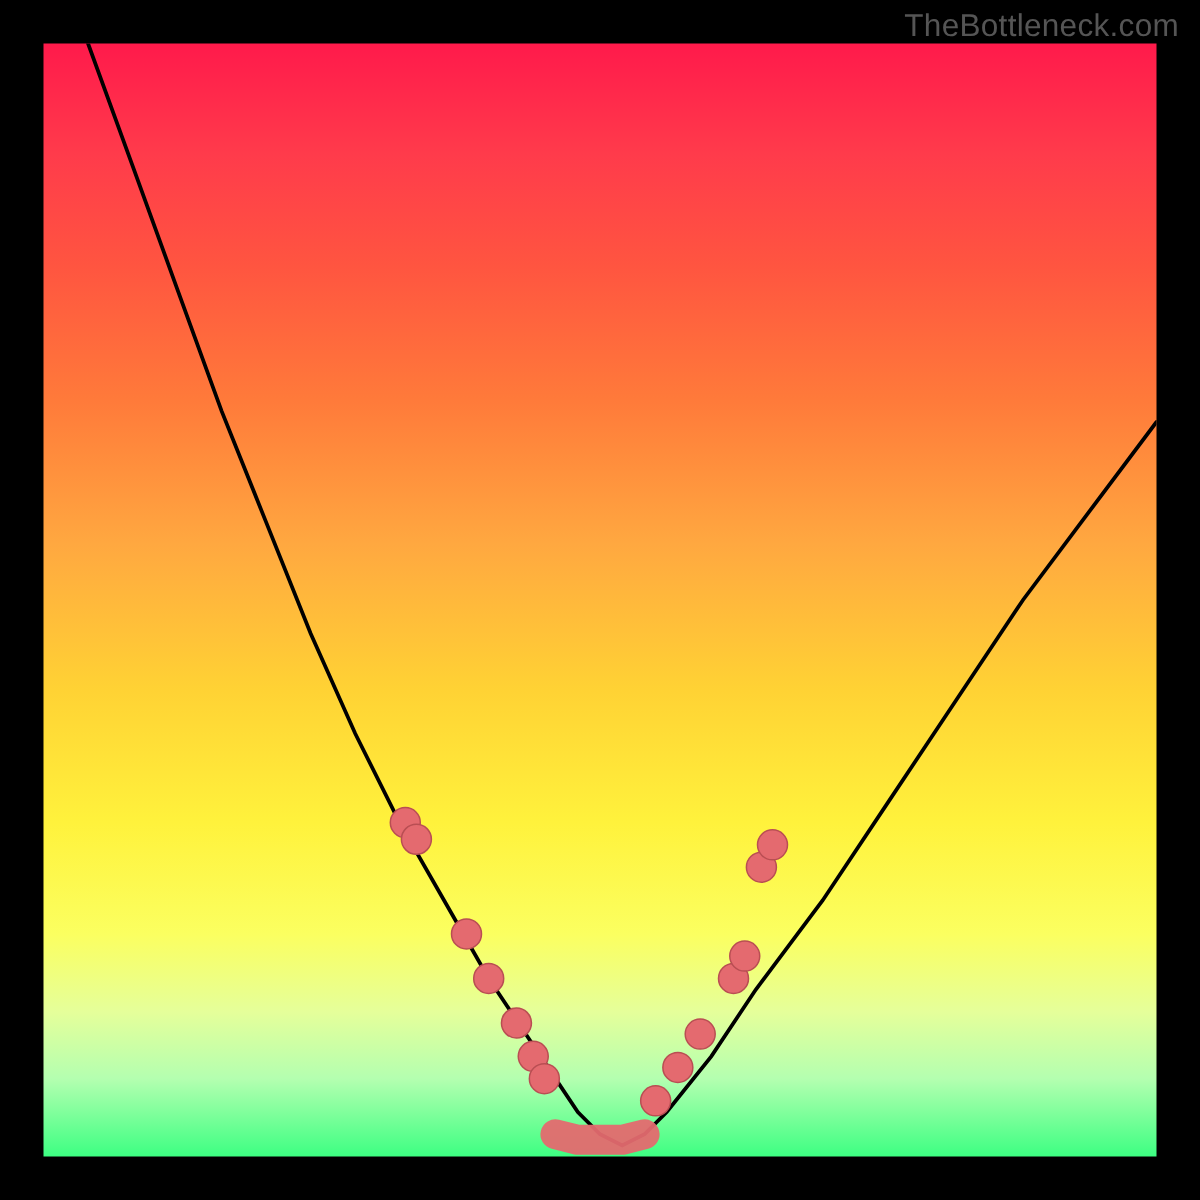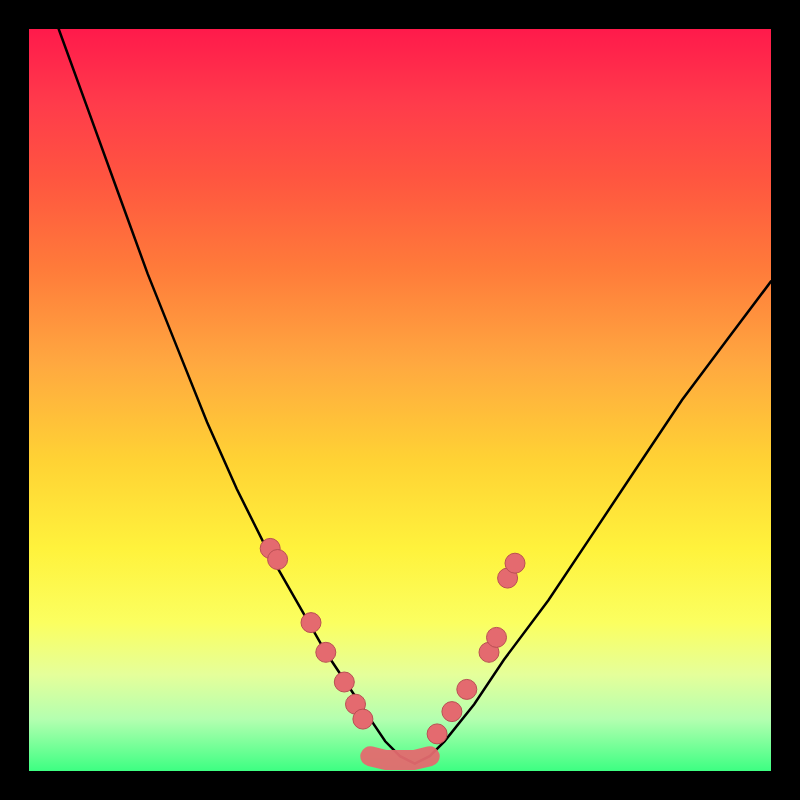--- a/index.html
+++ b/index.html
@@ -76,13 +76,14 @@
         <circle cx="333.9" cy="690.1" r="10" class="marker"></circle>
         <circle cx="408.1" cy="704.9" r="10" class="marker"></circle>
         <circle cx="422.9" cy="682.6" r="10" class="marker"></circle>
         <circle cx="437.8" cy="660.4" r="10" class="marker"></circle>
         <circle cx="460.0" cy="623.3" r="10" class="marker"></circle>
         <circle cx="467.5" cy="608.4" r="10" class="marker"></circle>
         <circle cx="478.6" cy="549.1" r="10" class="marker"></circle>
         <circle cx="486.0" cy="534.2" r="10" class="marker"></circle>
       </svg>
   </div>
+  <div class="watermark">TheBottleneck.com</div>
 </div>
 
 </body></html>

